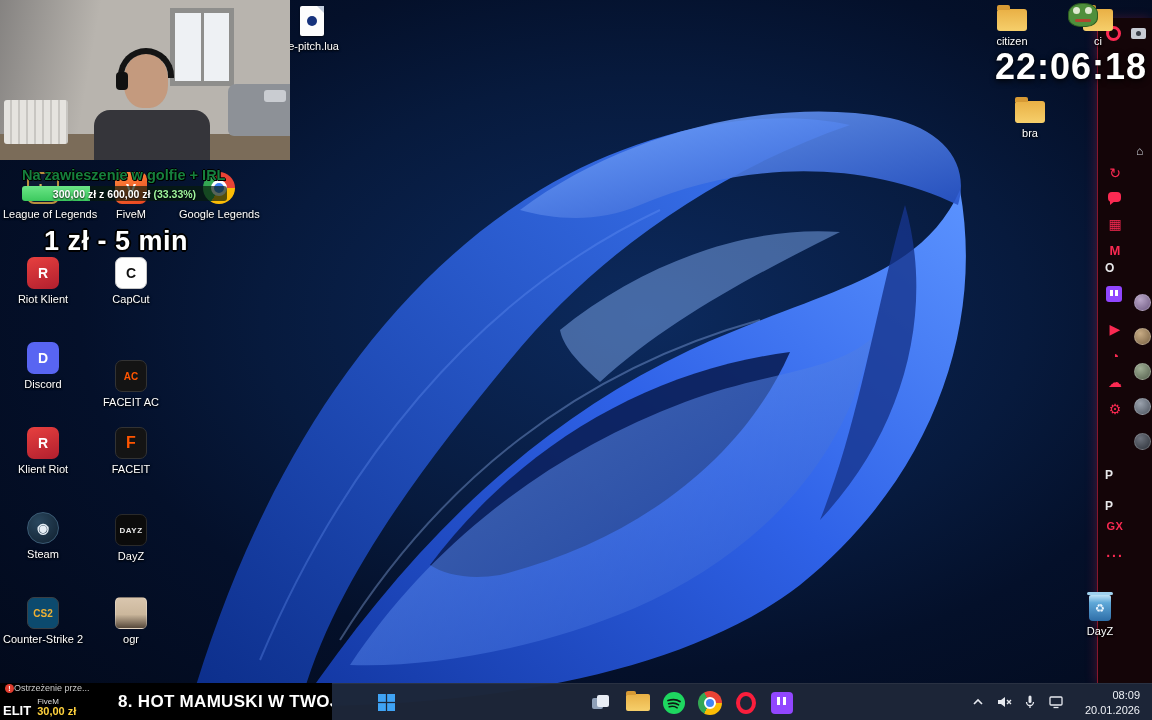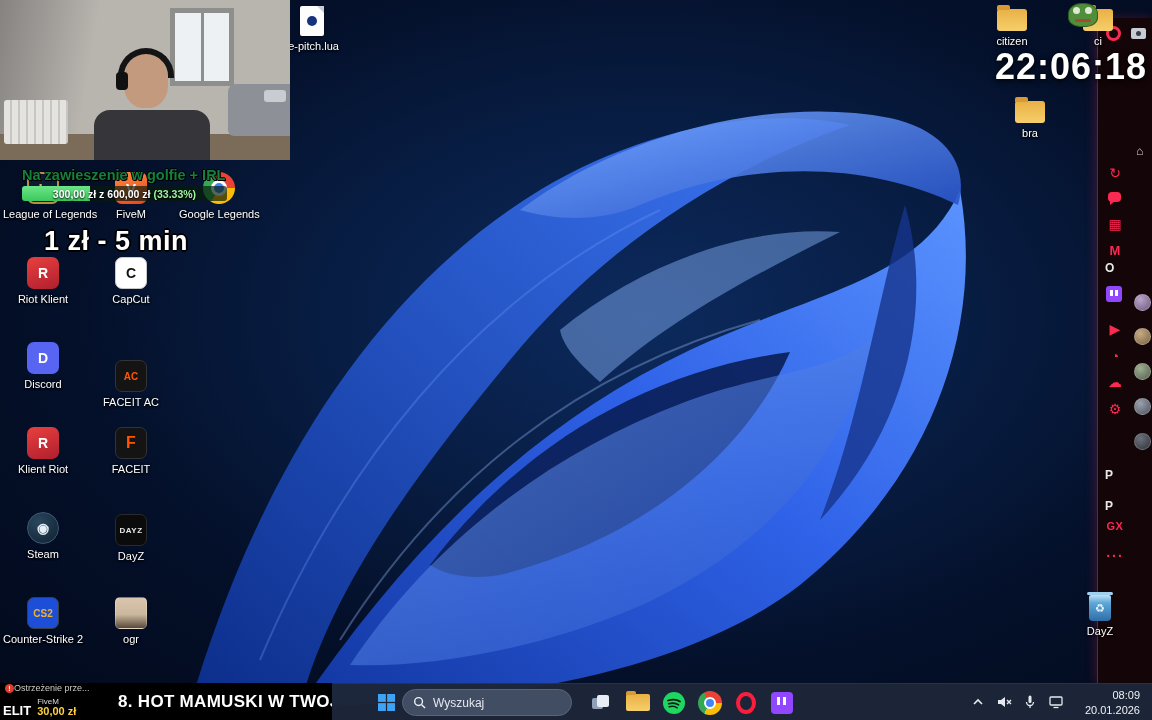--- a/index.html
+++ b/index.html
@@ -54,21 +54,21 @@
   .ic-chrome { border-radius:50%; background:conic-gradient(from -30deg,#ea4335 0 120deg,#fbbc05 120deg 240deg,#34a853 240deg 360deg); }
   .ic-chrome::after { content:''; position:absolute; inset:8px; background:#4285f4; border:3px solid #fff; border-radius:50%; }
   .ic-chrome.sm::after { inset:6px; border-width:2px; }
   .ic-riot   { background:linear-gradient(160deg,#e8403f,#b01f2e); color:#fff; font-weight:800; }
   .ic-capcut { background:#fff; color:#111; font-weight:800; border:1px solid #c8c8c8; }
   .ic-discord{ background:#5865f2; color:#fff; font-weight:800; }
   .ic-fac-ac { background:#141414; color:#ff5500; font-size:10px; font-weight:800; border:1px solid #333; }
   .ic-faceit { background:#141414; color:#ff5500; font-weight:800; font-size:16px; border:1px solid #333; }
   .ic-steam  { border-radius:50%; background:radial-gradient(circle at 35% 30%,#2a475e,#10202f); color:#e6eef5; border:1px solid #3a5a74; }
   .ic-dayz   { background:#0b0b0b; color:#e8e8e8; font-size:8px; font-weight:800; letter-spacing:.5px; border:1px solid #2a2a2a; }
-  .ic-cs2    { background:#1d4ed8; color:#f0b132; font-size:10px; font-weight:800; border:1px solid #3a3f44; }
+  .ic-cs2    { background:#0c4a6e; color:#f0b132; font-size:10px; font-weight:800; border:1px solid #3a3f44; }
   .ic-ogr    { background:linear-gradient(180deg,#d9c6ae 0%,#cbb79c 55%,#57493b 100%); border-radius:5px; border:1px solid rgba(255,255,255,.25); }
 
   .page-file { width:24px; height:30px; margin:0 auto; background:#fdfdfd; border-radius:2px; position:relative; box-shadow:0 1px 2px rgba(0,0,0,.5); }
   .page-file::before { content:''; position:absolute; left:7px; top:10px; width:10px; height:10px; border-radius:50%; background:#16327c; }
   .page-file::after { content:''; position:absolute; top:0; right:0; width:0; height:0; border-top:7px solid #c4cedd; border-left:7px solid transparent; }
 
   .mini-folder { width:30px; height:22px; margin:0 auto; background:linear-gradient(180deg,#e9b045,#f6cf6b); border-radius:3px; position:relative; margin-top:5px; }
   .mini-folder::before { content:''; position:absolute; top:-4px; left:0; width:13px; height:5px; background:#d79a35; border-radius:2px 2px 0 0; }
 
   .kosz-icon { width:22px; height:26px; margin:0 auto; position:relative; border-radius:2px 2px 4px 4px;
@@ -327,27 +327,20 @@
 
 <div id="taskbar">
   <div class="tb-btn" style="left:370px">
     <svg width="17" height="17" viewBox="0 0 16 16">
       <rect x="0" y="0" width="7.4" height="7.4" fill="#3fa3f5"></rect>
         <rect x="8.6" y="0" width="7.4" height="7.4" fill="#3fa3f5"></rect>
       <rect x="0" y="8.6" width="7.4" height="7.4" fill="#3fa3f5"></rect>
         <rect x="8.6" y="8.6" width="7.4" height="7.4" fill="#3fa3f5"></rect>
     </svg>
   </div>
-  <div id="tb-search">
-    <svg width="13" height="13" viewBox="0 0 14 14">
-      <circle cx="6" cy="6" r="4.2" stroke="#eef1f6" stroke-width="1.5" fill="none"></circle>
-      <path d="M9.3 9.3 L13 13" stroke="#eef1f6" stroke-width="1.5"></path>
-    </svg>
-    <input type="text" placeholder="Wyszukaj" style="">
-  </div>
   <div class="tb-btn" style="left:584px">
     <svg width="19" height="19" viewBox="0 0 19 19">
       <rect x="1" y="5" width="11" height="11" rx="2" fill="#8fa0b8"></rect>
       <rect x="6" y="2" width="12" height="12" rx="2" fill="#e8edf5"></rect>
     </svg>
   </div>
   <div class="tb-btn" style="left:622px">
     <div class="tb-folder"></div>
   </div>
   <div class="tb-btn" style="left:658px">

